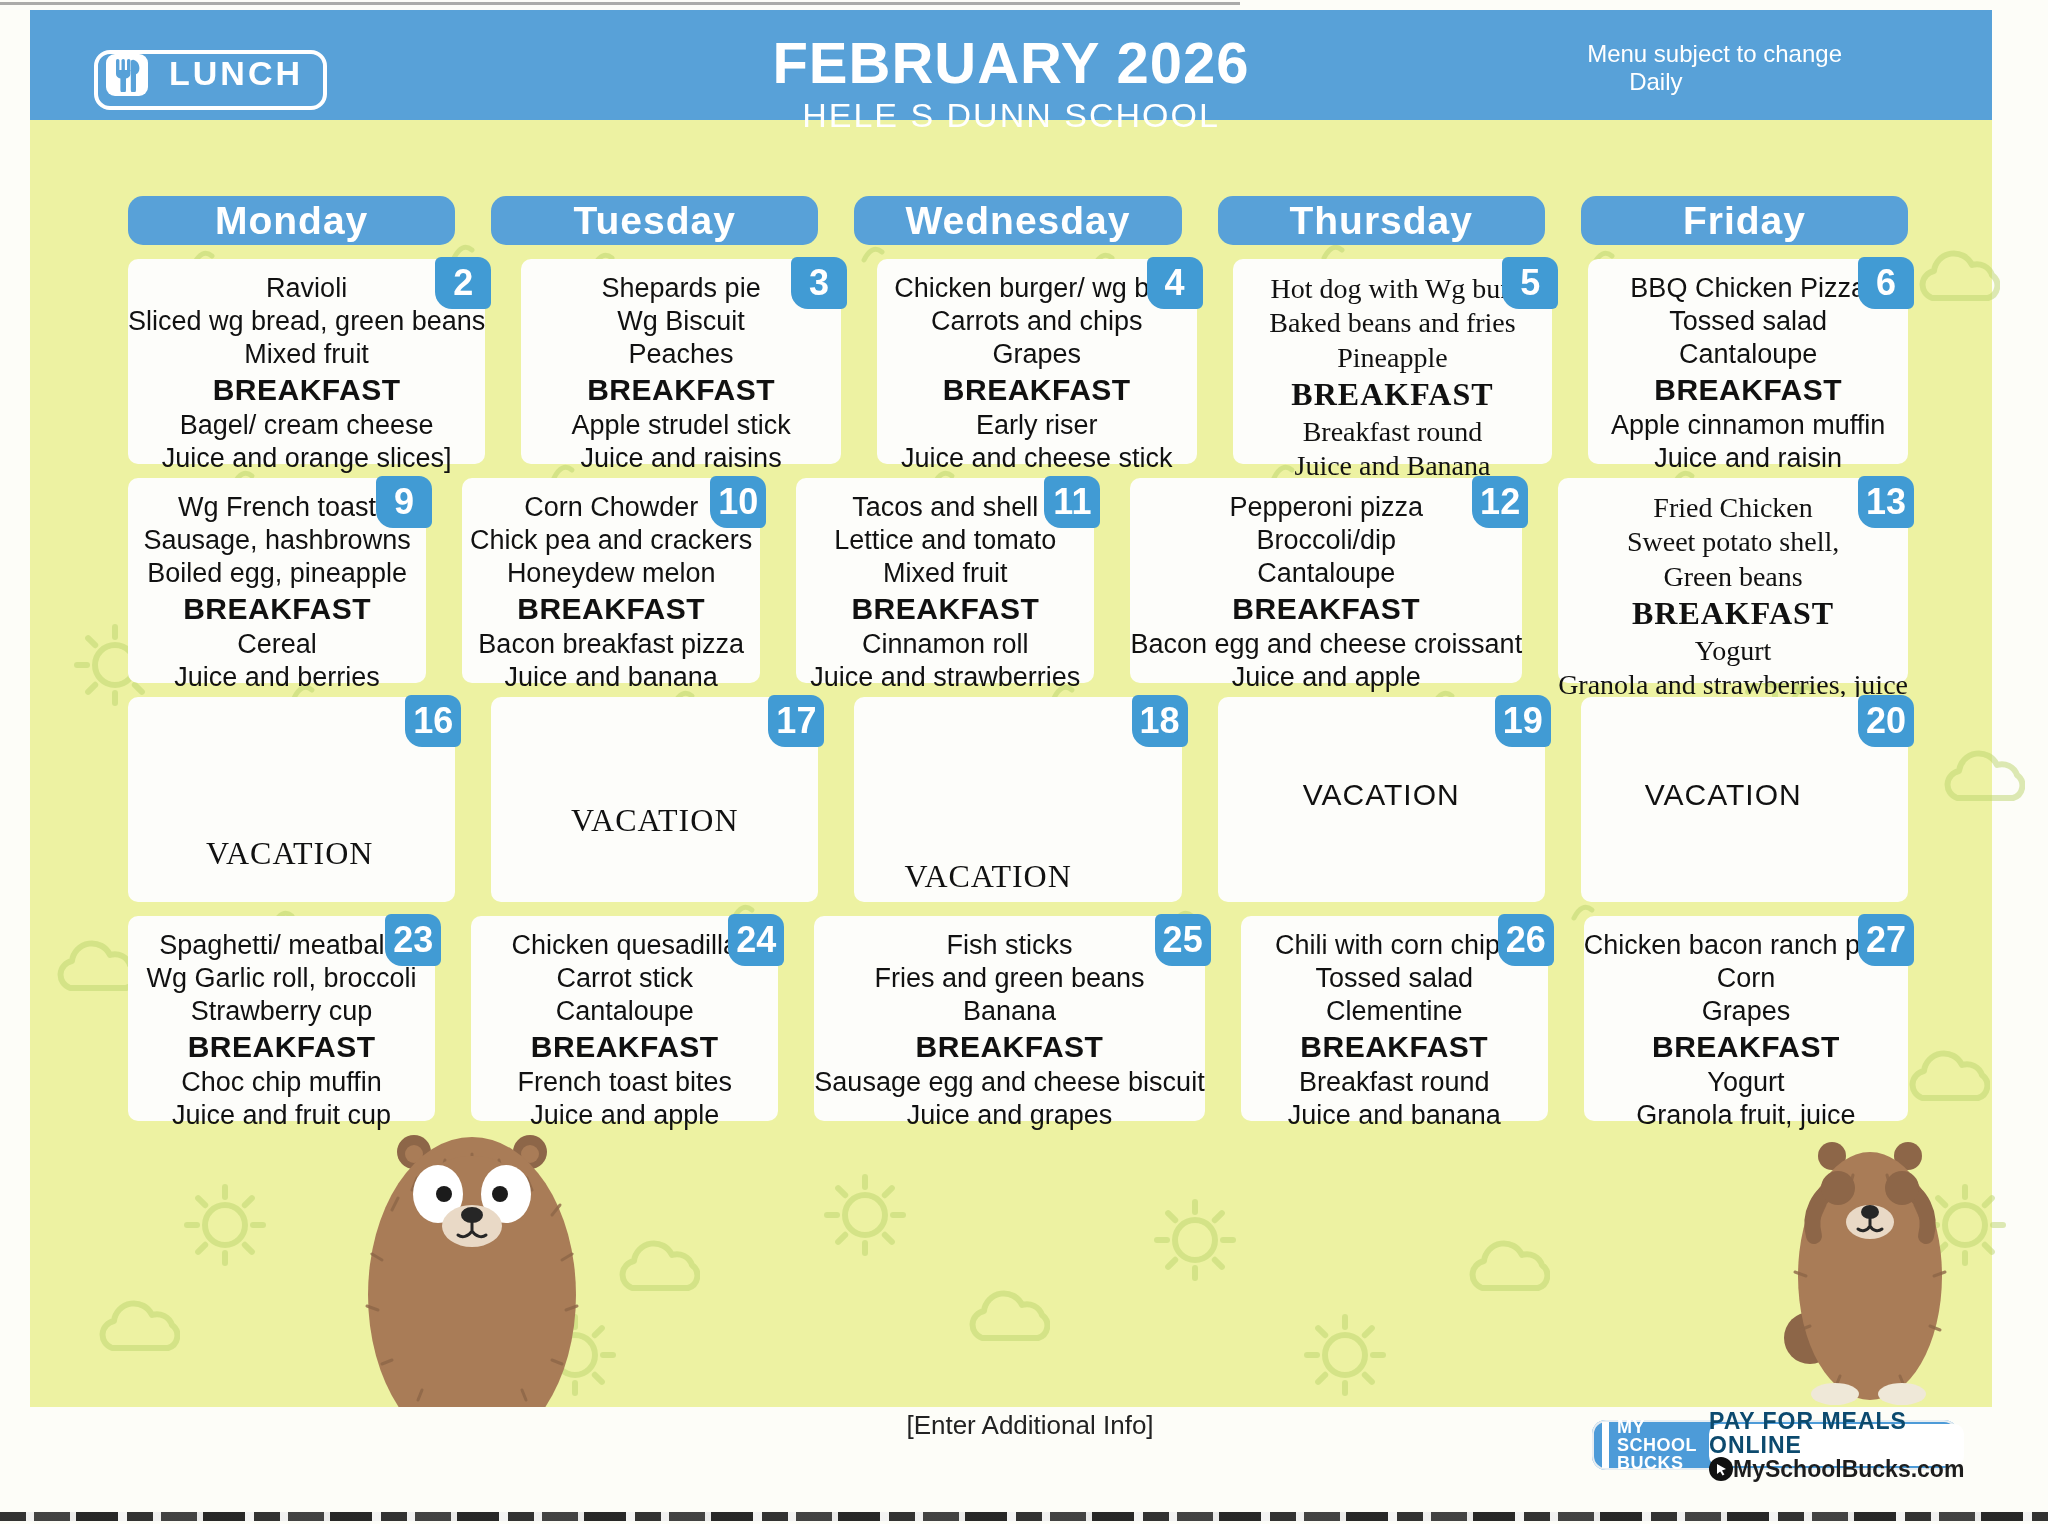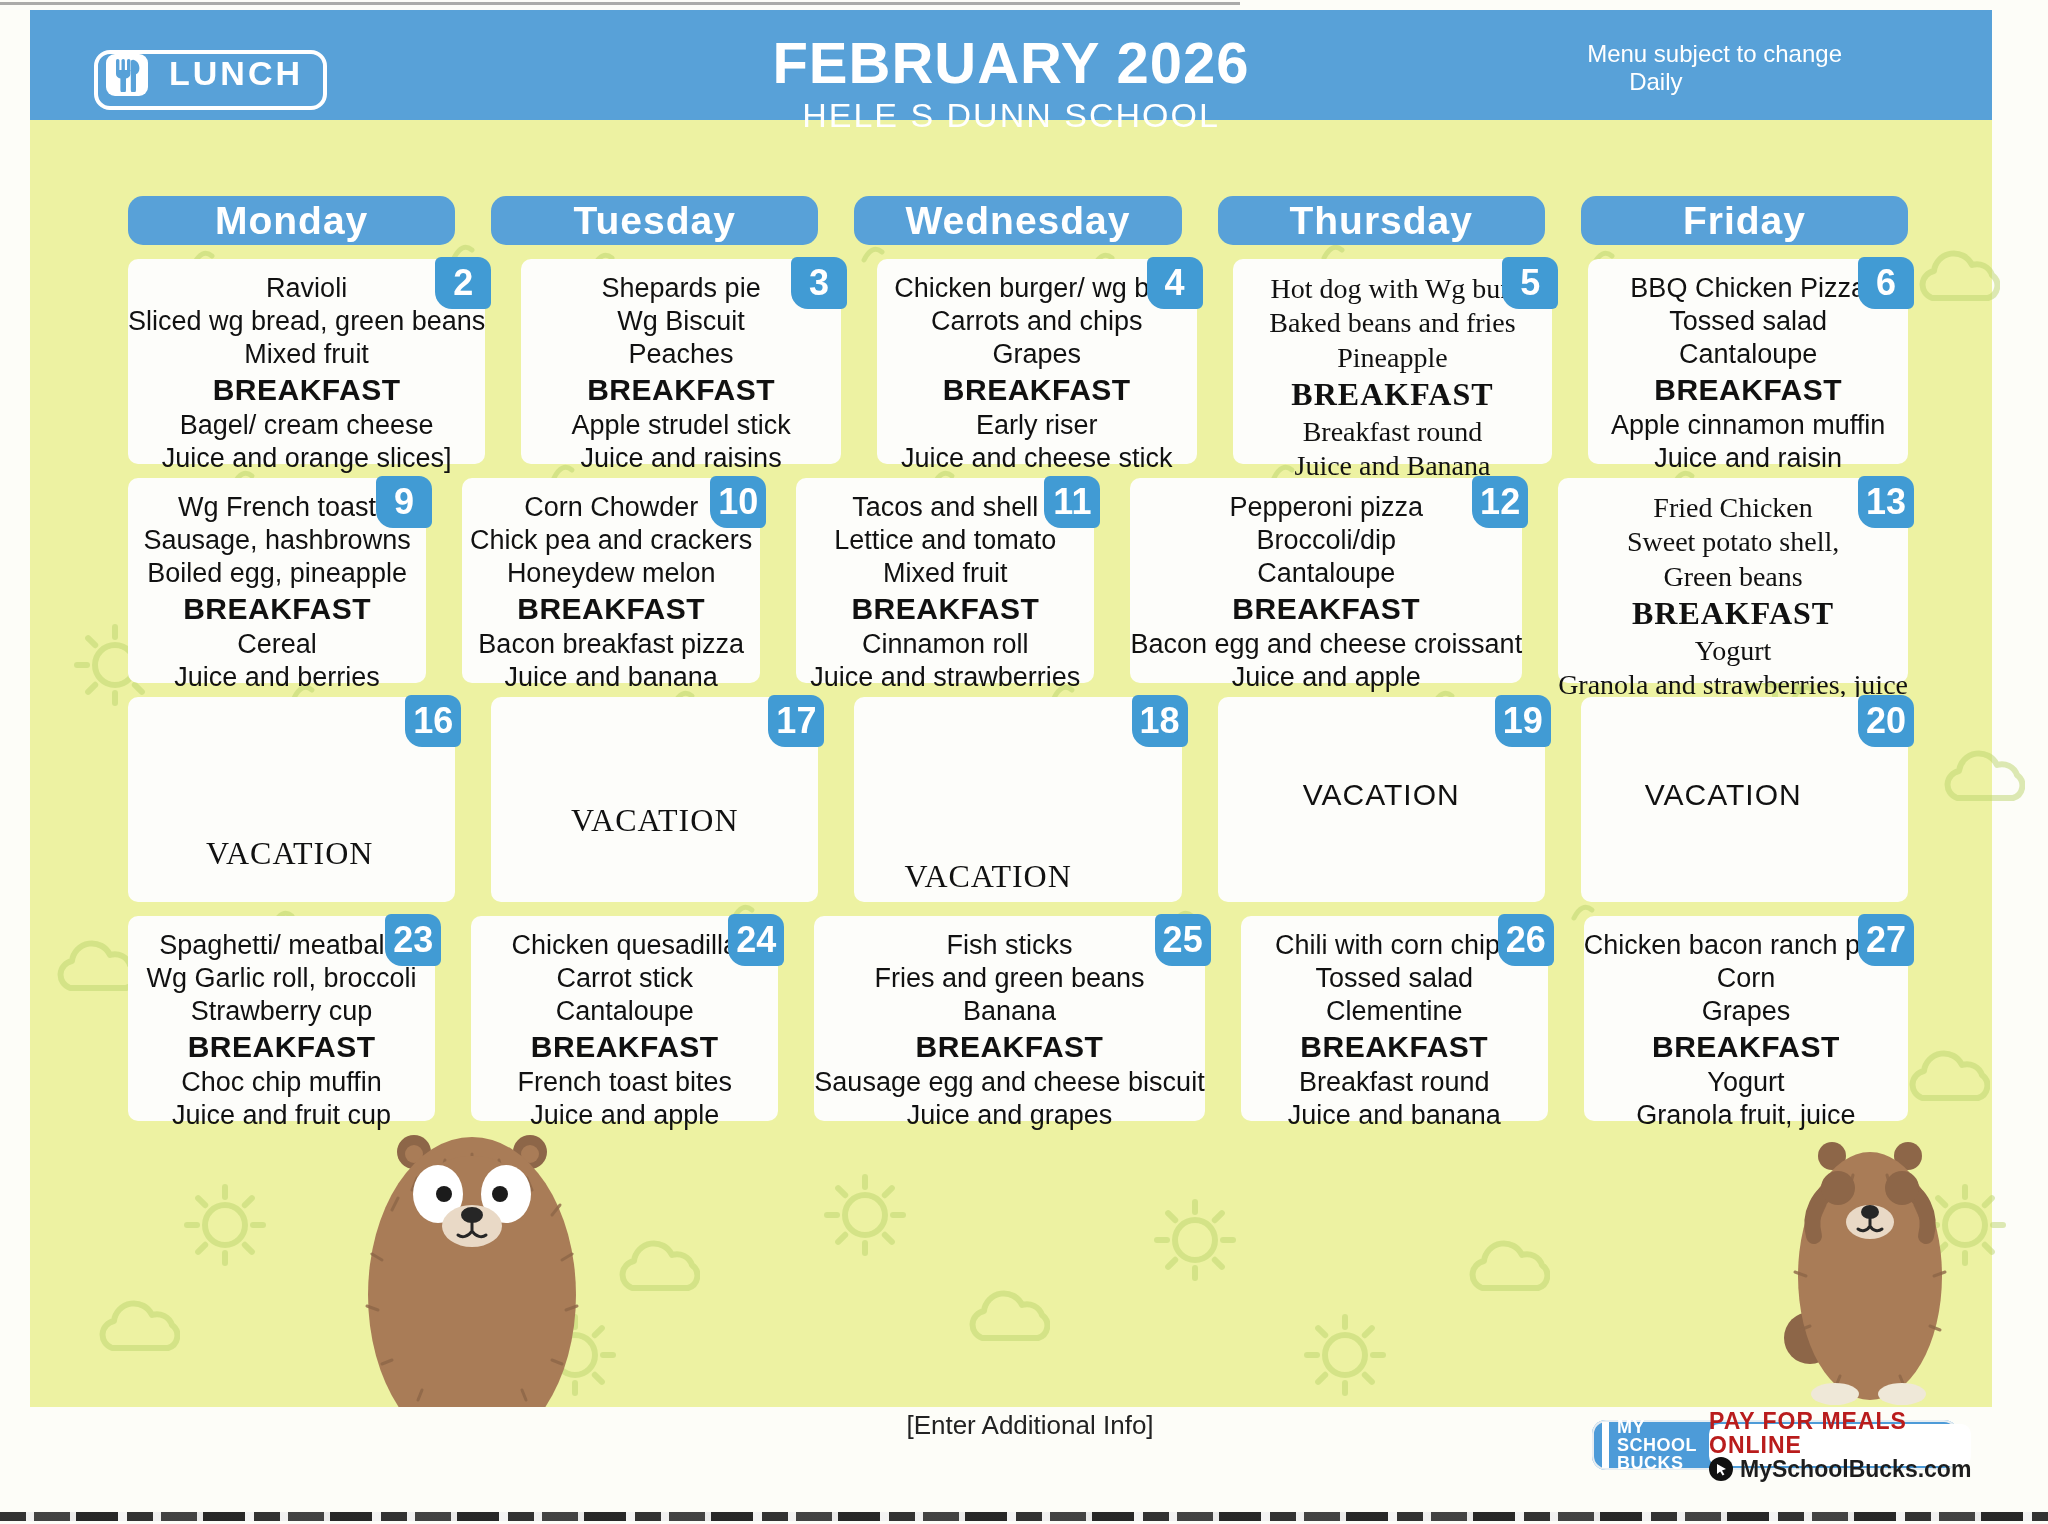--- a/index.html
+++ b/index.html
@@ -55,22 +55,22 @@
 
   
   .addl{position:absolute;left:0;top:1410px;width:2048px;text-align:center;font-size:26px;color:#222;padding-left:6px;}
   .msb{position:absolute;left:1592px;top:1420px;width:366px;height:50px;background:#4d9bd8;border-radius:14px;
        display:flex;align-items:stretch;box-shadow:0 0 0 2px #e8eef2 inset;}
   .msb-left{display:flex;align-items:center;padding:0 10px 0 10px;}
   .msb-bar{width:7px;height:46px;background:#fff;margin-right:8px;}
   .msb-words{color:#fff;font-weight:bold;font-size:18px;line-height:1.0;letter-spacing:.5px;}
   .msb-right{flex:1;background:#ffffff;border-radius:10px;margin:4px 5px 4px 2px;display:flex;flex-direction:column;
        align-items:center;justify-content:center;}
-  .msb-tag{color:#b91c1c;font-weight:bold;font-size:23px;letter-spacing:1px;line-height:1.05;}
-  .msb-site{color:#1d1d1d;font-size:23px;font-weight:bold;display:flex;align-items:center;gap:7px;line-height:1.05;}
+  .msb-tag{color:#0c4a6e;font-weight:bold;font-size:23px;letter-spacing:1px;line-height:1.05;}
+  .msb-site{color:#1d1d1d;font-size:23px;font-weight:bold;display:flex;align-items:center;line-height:1.05;}
   .cursor-dot{width:24px;height:24px;border-radius:50%;background:#111;display:flex;align-items:center;justify-content:center;}
 
   .groundhog{position:absolute;}
 </style>
 </head>
 <body>
 
 <div id="page">
 
   <div class="scan-top"></div>

